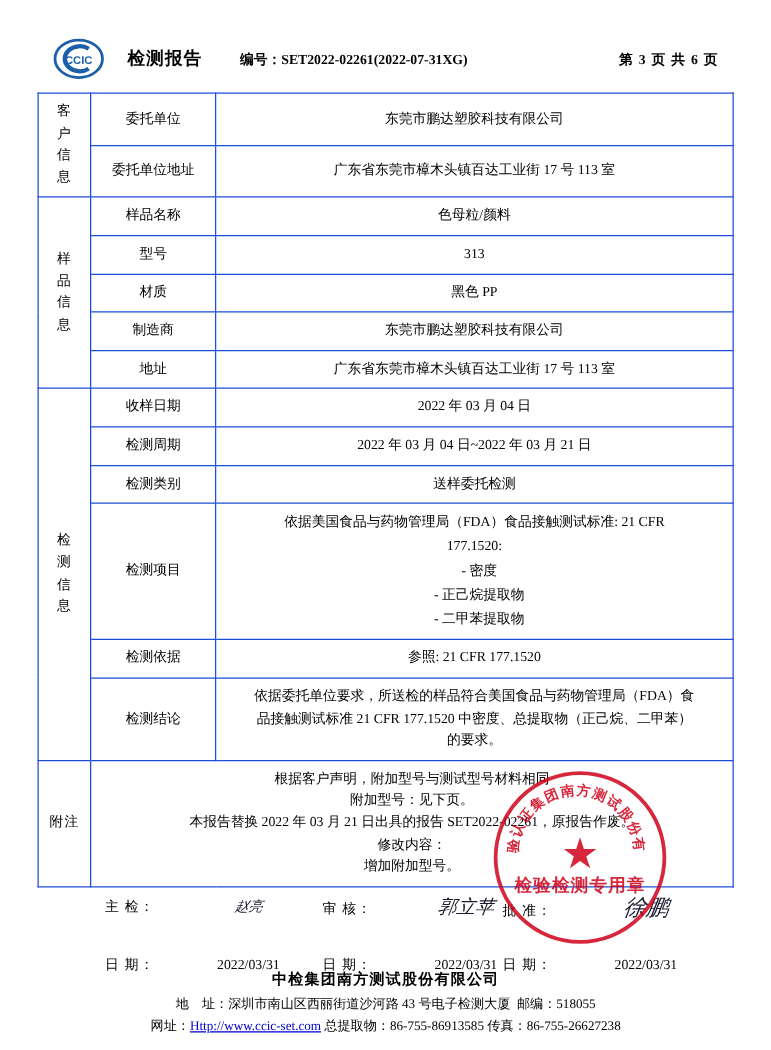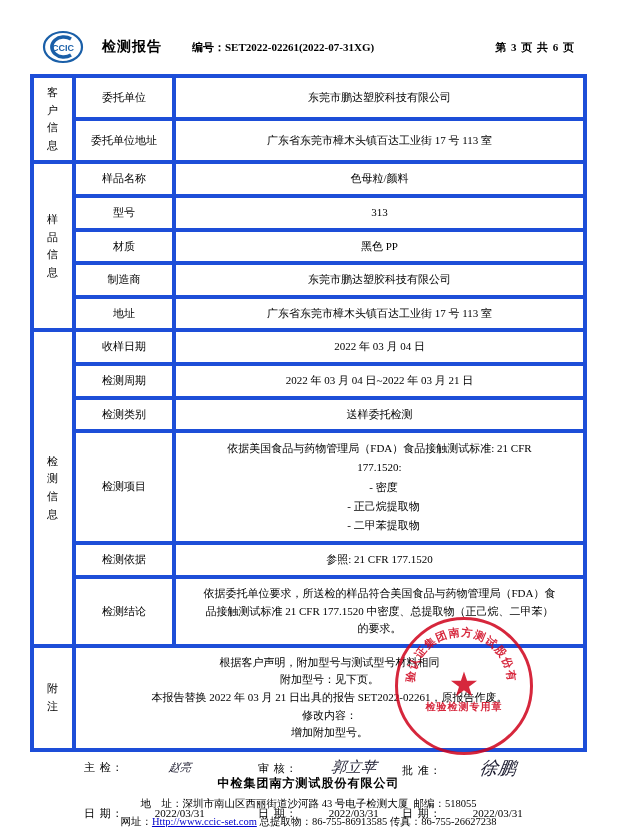--- a/index.html
+++ b/index.html
@@ -62,21 +62,21 @@
   }
 
   
   table.main {
     border-collapse: collapse;
     width: 557px;
     margin: 0 auto;
     table-layout: fixed;
   }
   table.main td {
-    border: 4px solid #1d4ed8;
+    border: 1px solid #1d4ed8;
     padding: 6px 8px;
     vertical-align: middle;
     font-size: 11px;
     line-height: 1.6;
     text-align: center;
   }
   td.sec {
     width: 42px;
     text-align: center;
     font-size: 11.5px;
@@ -116,20 +116,21 @@
     align-items: center;
     position: absolute;
     left: 0;
     width: 100%;
   }
   .sig-row.r1 { top: 16px; }
   .sig-row.r2 { top: 62px; }
   .sig-cell {
     display: flex;
     align-items: baseline;
+    gap: 19px;
   }
   .sig-cell .lab {
     font-size: 11px;
     letter-spacing: 1px;
     white-space: nowrap;
   }
   .sig-cell .valline {
     display: inline-block;
     min-width: 96px;
     text-align: center;
@@ -171,21 +172,21 @@
     transform: translate(-50%,-54%);
     font-size: 34px;
     line-height: 1;
     color: #d0021b;
   }
   .stamp .inner-text {
     position: absolute;
     left: 50%;
     top: 50%;
     transform: translate(-50%, 14px);
-    font-size: 10px;
+    font-size: 14px;
     white-space: nowrap;
     letter-spacing: 1px;
     font-weight: bold;
   }
   .stamp svg { position: absolute; left: 0; top: 0; }
 
   
   .footer {
     position: absolute;
     left: 0;

